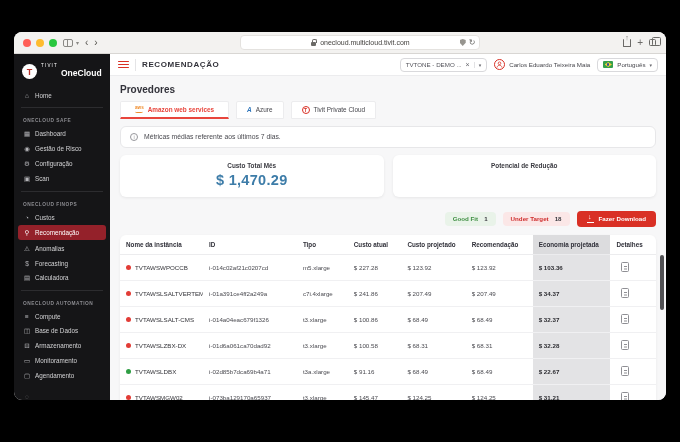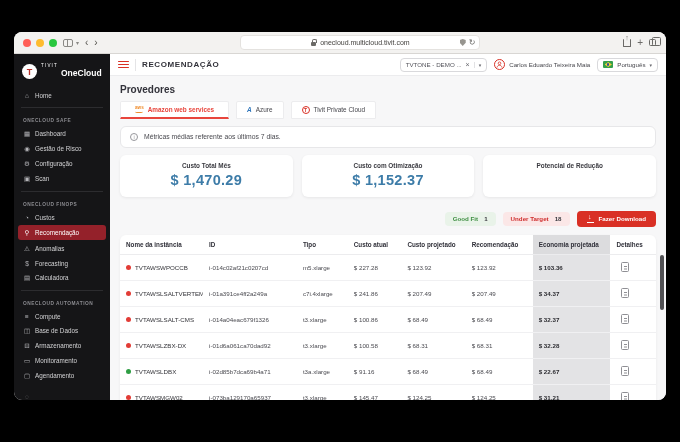--- a/index.html
+++ b/index.html
@@ -307,24 +307,20 @@
           <i class="info-ico">i</i>
           <span>Métricas médias referente aos últimos 7 dias.</span>
         </div>
 
         <div class="cards">
           <div class="card">
             <div class="card-label">Custo Total Mês</div>
             <div class="card-value v-blue">$ 1,470.29</div>
           </div>
           <div class="card">
-            <div class="card-label">Custo com Otimização</div>
-            <div class="card-value v-blue">$ 1,152.37</div>
-          </div>
-          <div class="card">
             <div class="card-label">Potencial de Redução</div>
           </div>
         </div>
 
         <div class="actions">
           <span class="pillb good">
             <span>Good Fit</span>
             <b>1</b>
           </span>
           <span class="pillb under">

